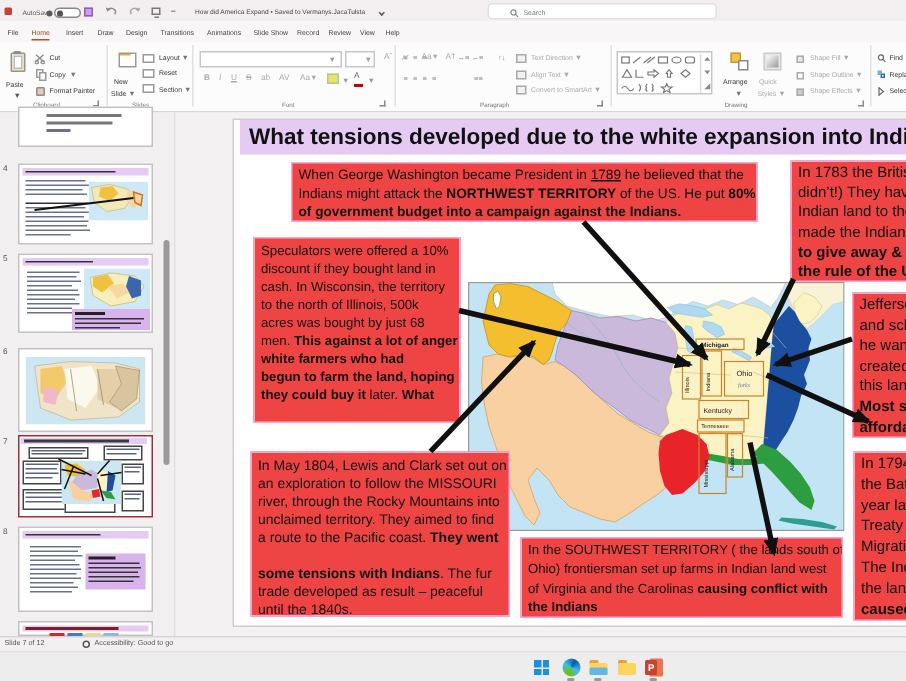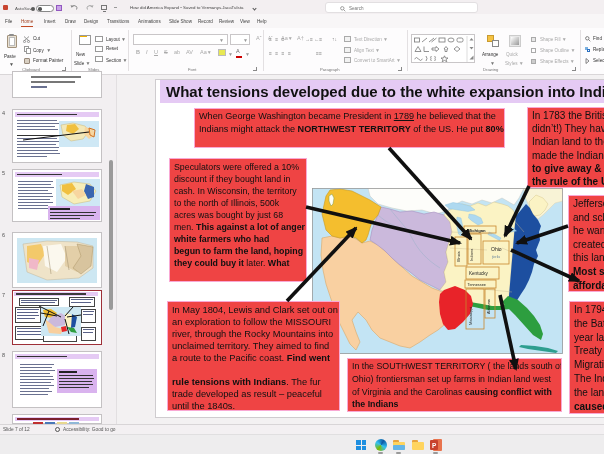--- a/index.html
+++ b/index.html
@@ -369,20 +369,21 @@
 <div class="abs" id="canvas"></div>
 <div class="abs" style="left:116px;top:75px;width:1px;height:349px;background:#e2dfe1"></div>
 <div class="abs" id="slide"></div>
 <div class="abs" id="ptitle">
     <span class="t">What tensions developed due to the white expansion into Indian lands?</span>
   </div>
 
 <div class="tbox" id="b1" style="left:194px;top:108px;width:311px;height:40px;font-size:9.1px;line-height:12.6px;padding:1px 0 0 4px">
 When George Washington became President in <u>1789</u> he believed that the<br>
 Indians might attack the <b>NORTHWEST TERRITORY</b> of the US. He put <b>80%</b><br>
+<b>of government budget into a campaign against the Indians.</b>
 </div>
 
 <div class="tbox" id="b2" style="left:527px;top:107px;width:90px;height:81px;font-size:10px;line-height:13.2px;padding:1px 0 0 4px">
 In 1783 the British<br>
 didn’t!) They hav<br>
 Indian land to the<br>
 made the Indians<br>
 <b>to give away &amp; m</b><br>
 <b>the rule of the U</b>
 </div>
@@ -418,23 +419,23 @@
 <b>white farmers who had</b><br>
 <b>begun to farm the land,</b> <b>hoping</b><br>
 <b>they could buy it</b> later. <b>What</b><br>
 </div>
 
 <div class="tbox" id="b6" style="left:167px;top:301px;width:173px;height:110px;font-size:9.3px;line-height:12px;padding:2px 0 0 4px">
 In May 1804, Lewis and Clark set out on<br>
 an exploration to follow the MISSOURI<br>
 river, through the Rocky Mountains into<br>
 unclaimed territory. They aimed to find<br>
-a route to the Pacific coast. <b>Find went</b><br>
+a route to the Pacific coast. <b>They went</b><br>
 <br>
-<b>rule tensions with Indians</b>. The fur<br>
+<b>some tensions with Indians</b>. The fur<br>
 trade developed as result – peaceful<br>
 until the 1840s.
 </div>
 
 <div class="tbox" id="b7" style="left:347px;top:358px;width:215px;height:54px;font-size:8.8px;line-height:12.8px;padding:1px 0 0 4px">
 In the SOUTHWEST TERRITORY ( the lands south of<br>
 Ohio) frontiersman set up farms in Indian land west<br>
 of Virginia and the Carolinas <b>causing conflict with</b><br>
 <b>the Indians</b>
 </div>

